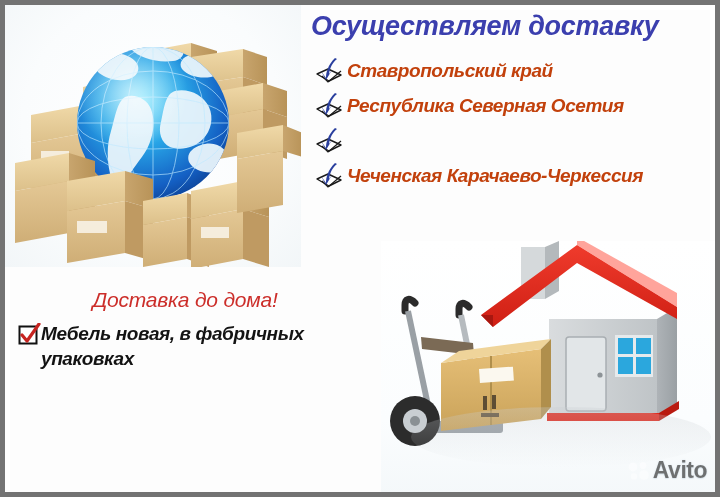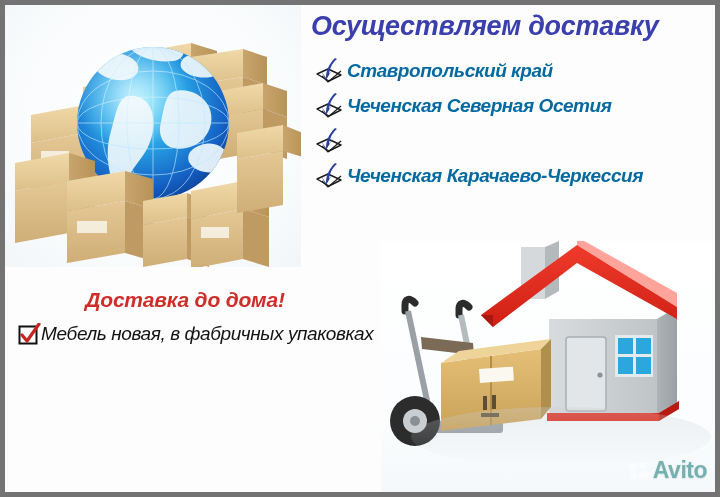--- a/index.html
+++ b/index.html
@@ -35,58 +35,58 @@
     position:absolute;left:306px;top:48px;width:410px;
     margin:0;padding:0;list-style:none;
   }
   .region-item{
     display:flex;align-items:center;height:35px;
   }
   .tick-box{width:34px;height:30px;flex:0 0 34px;margin-right:2px;}
   .tick-box svg{display:block;width:34px;height:30px;}
   .region-label{
     font-size:19px;font-weight:bold;font-style:italic;
-    color:#0369a1;white-space:nowrap;letter-spacing:-0.45px;
+    color:#c2410c;white-space:nowrap;letter-spacing:-0.45px;
   }
 
   
   .promo-heading{
     position:absolute;left:0;top:283px;width:360px;text-align:center;
-    font-size:21px;font-weight:bold;font-style:italic;
+    font-size:21px;font-weight:normal;font-style:italic;
     color:#cc2e2a;letter-spacing:-0.2px;white-space:nowrap;
   }
   .promo-list{
     position:absolute;left:12px;top:316px;width:360px;
     margin:0;padding:0;list-style:none;
   }
   .promo-item{display:flex;align-items:flex-start;margin-bottom:6px;}
   .cbox{width:24px;height:24px;flex:0 0 24px;margin-top:2px;}
   .cbox svg{display:block;width:24px;height:24px;}
   .promo-text{
-    font-size:19px;font-weight:normal;font-style:italic;color:#131313;
+    font-size:19px;font-weight:bold;font-style:italic;color:#131313;
     line-height:25px;letter-spacing:-0.4px;
   }
 
   
   .house-art{
     position:absolute;left:376px;top:236px;width:338px;height:255px;
     background:linear-gradient(180deg,#ffffff 0%,#fbfdfe 70%,#f4f8fa 100%);
   }
   .house-art svg{display:block;width:100%;height:100%;}
 
   
   .watermark{
     position:absolute;right:8px;bottom:8px;
     display:flex;align-items:center;gap:3px;
     opacity:.55;pointer-events:none;
   }
   .wm-dots{width:22px;height:20px;}
   .wm-dots svg{display:block;width:22px;height:20px;}
   .wm-text{
-    font-size:23px;font-weight:bold;color:#0f766e;
+    font-size:23px;font-weight:bold;color:#000000;
     letter-spacing:-0.5px;
     text-shadow:0 0 2px rgba(180,200,215,.75),0 1px 1px rgba(160,185,205,.5);
   }
 </style>
 </head>
 <body>
 
 <div class="banner">
   <div class="stage">
 
@@ -224,21 +224,21 @@
         <span class="region-label">Ставропольский край</span>
       </li>
       <li class="region-item">
         <span class="tick-box">
           <svg viewBox="0 0 34 30" xmlns="http://www.w3.org/2000/svg">
             <polygon points="6,18 17,13 30,19 18,25" fill="#ffffff" stroke="#1a1a1a" stroke-width="1.4" stroke-linejoin="round"></polygon>
             <path d="M11 20 L17 26 L30 15" fill="none" stroke="#1a1a1a" stroke-width="1.2"></path>
             <path d="M24 2 C17 9 15 16 15 22 L10 15 L15 24 L21 14 L18 18 C19 12 21 7 26 3 Z" fill="#2a3f9e"></path>
           </svg>
         </span>
-        <span class="region-label">Чеченская Северная Осетия</span>
+        <span class="region-label">Республика Северная Осетия</span>
       </li>
       <li class="region-item">
         <span class="tick-box">
           <svg viewBox="0 0 34 30" xmlns="http://www.w3.org/2000/svg">
             <polygon points="6,18 17,13 30,19 18,25" fill="#ffffff" stroke="#1a1a1a" stroke-width="1.4" stroke-linejoin="round"></polygon>
             <path d="M11 20 L17 26 L30 15" fill="none" stroke="#1a1a1a" stroke-width="1.2"></path>
             <path d="M24 2 C17 9 15 16 15 22 L10 15 L15 24 L21 14 L18 18 C19 12 21 7 26 3 Z" fill="#2a3f9e"></path>
           </svg>
         </span>
       </li>

